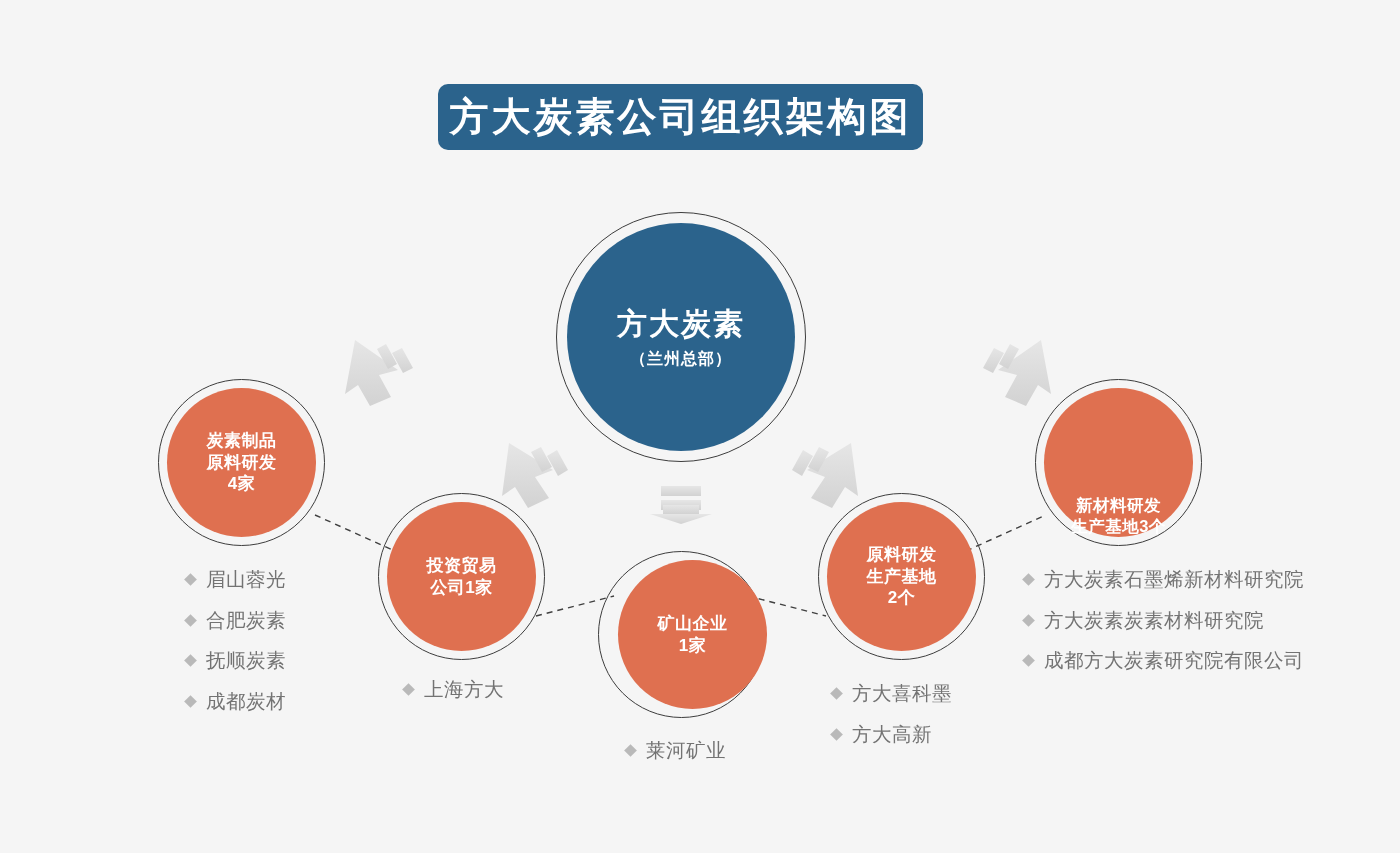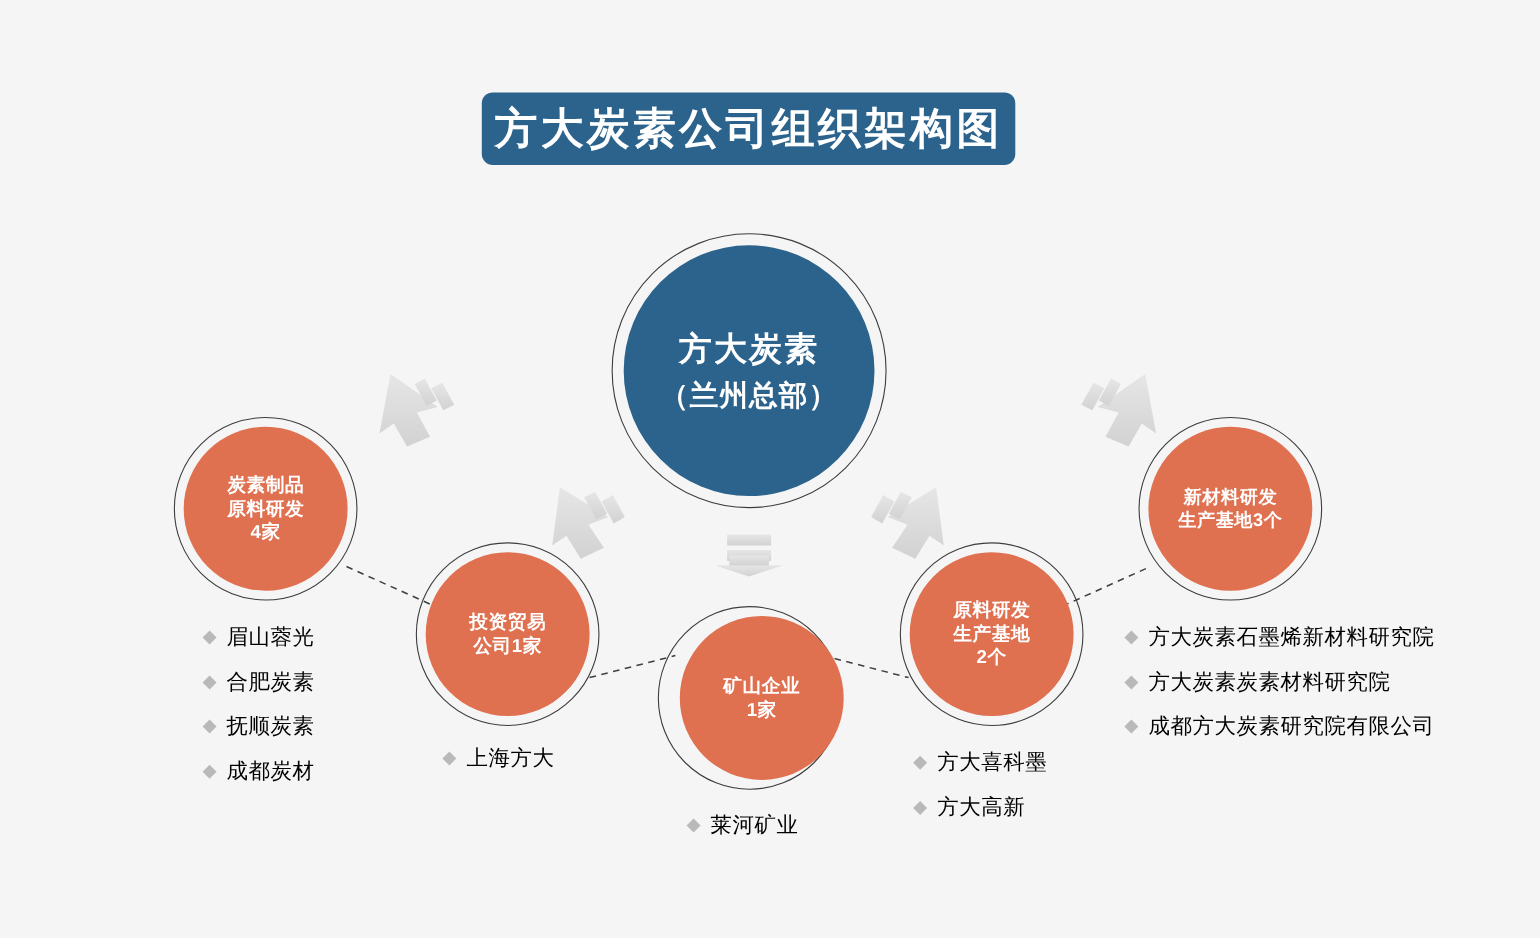--- a/index.html
+++ b/index.html
@@ -32,29 +32,29 @@
   }
   .disc{
     position:absolute;border-radius:50%;box-sizing:border-box;
     display:flex;flex-direction:column;align-items:center;justify-content:center;
     color:#ffffff;text-align:center;line-height:1.26;
   }
   .disc.blue{background:#2b638c;}
   .disc.orange{background:#df7050;}
 
   .center-main{font-size:30px;font-weight:bold;letter-spacing:2px;}
-  .center-sub{font-size:26px;font-weight:bold;margin-top:6px;letter-spacing:1px;}
+  .center-sub{font-size:16px;font-weight:bold;margin-top:6px;letter-spacing:1px;}
   .disc .ln{font-size:17px;font-weight:bold;letter-spacing:0.5px;}
   .disc.small .ln{font-size:16.5px;}
 
   
   .bullets{position:absolute;}
   .bullet{
     display:flex;align-items:center;
-    color:#000000;font-size:19.5px;line-height:1;
+    color:#737373;font-size:19.5px;line-height:1;
     margin-bottom:21px;white-space:nowrap;
   }
   .bullet .dot{
     display:inline-block;width:9px;height:9px;background:#b9b9b9;
     transform:rotate(45deg);margin-right:11px;flex:0 0 auto;
   }
   .bullet .txt{letter-spacing:0.5px;}
 </style>
 </head>
 <body>
@@ -190,21 +190,21 @@
       <span class="txt">方大喜科墨</span>
     </div>
     <div class="bullet">
       <span class="dot"></span>
       <span class="txt">方大高新</span>
     </div>
   </div>
 
   <div class="node" style="left:1035px;top:379px;width:167px;height:167px;">
     <div class="ring" style="left:0;top:0;width:167px;height:167px;"></div>
-    <div class="disc orange small" style="left:9px;top:9px;width:149px;height:149px;">
+    <div class="disc orange small" style="left:9px;top:9px;width:149px;height:149px;justify-content:flex-end;">
       <div class="ln">新材料研发</div>
       <div class="ln">生产基地3个</div>
     </div>
   </div>
   <div class="bullets" style="left:1024px;top:570px;">
     <div class="bullet">
       <span class="dot"></span>
       <span class="txt">方大炭素石墨烯新材料研究院</span>
     </div>
     <div class="bullet">

